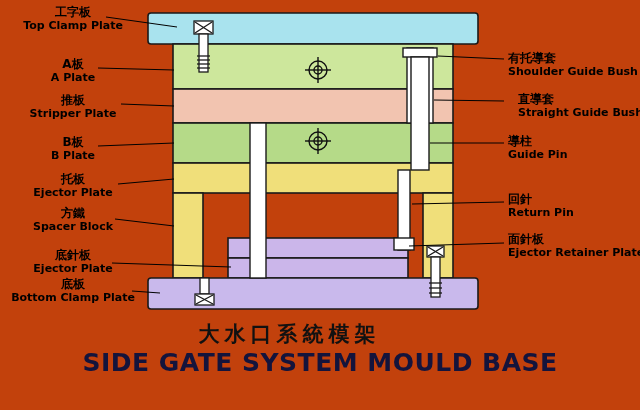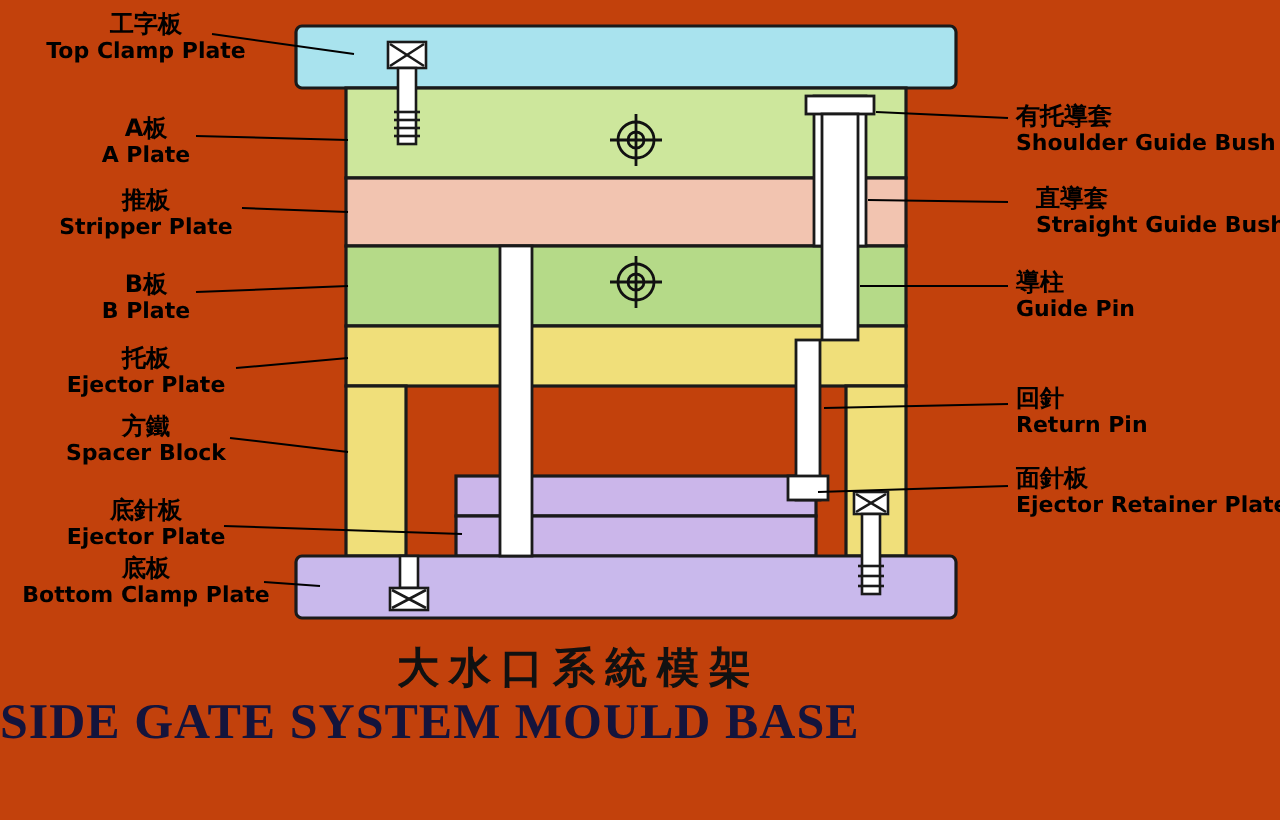--- a/index.html
+++ b/index.html
@@ -10,22 +10,22 @@
   .label { position:absolute; color:#000; }
   .label .zh { display:block; font-size:12px; font-weight:700; line-height:14px; }
   .label .en { display:block; font-size:11px; font-weight:700; line-height:14px; }
   .lbl-left  { left:2px; width:142px; text-align:center; }
   .lbl-right { left:508px; width:132px; text-align:left; white-space:nowrap; }
   .ll-1{top:5px;}  .ll-2{top:57px;} .ll-3{top:93px;}  .ll-4{top:135px;}
   .ll-5{top:172px;}.ll-6{top:206px;}.ll-7{top:248px;} .ll-8{top:277px;}
   .rl-1{top:51px;} .rl-2{top:92px;margin-left:10px;} .rl-3{top:134px;} .rl-4{top:192px;} .rl-5{top:232px;}
   .title-zh { position:absolute; top:320px; left:0; width:579px; text-align:center;
               font-size:21px; font-weight:700; color:#111111; letter-spacing:5px; }
-  .title-en { position:absolute; top:348px; left:0; width:640px; text-align:left;
-              font-size:25px; font-weight:700; color:#14143c; letter-spacing:0.5px;font-family:Liberation Serif, serif; }
+  .title-en { position:absolute; top:348px; left:0; width:640px; text-align:center;
+              font-size:25px; font-weight:700; color:#14143c; letter-spacing:0.5px; }
 </style>
 </head>
 <body>
 
 <div class="canvas">
 
   <svg class="diagram-svg" width="640" height="410" viewBox="0 0 640 410">
 
     <rect x="148" y="13" width="330" height="31" rx="3" stroke="#1a1a1a" stroke-width="1.6" fill="#a9e3ee"></rect>
     <rect x="173" y="44" width="280" height="45" stroke="#1a1a1a" stroke-width="1.6" fill="#cde79c"></rect>

